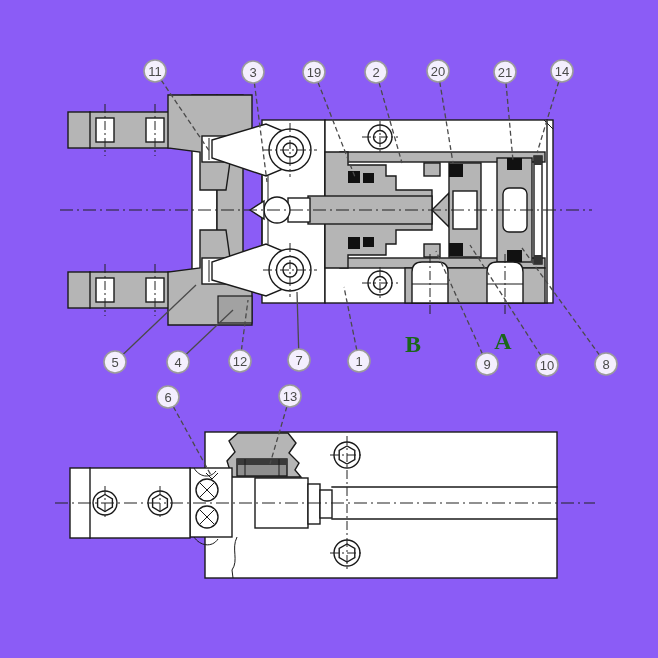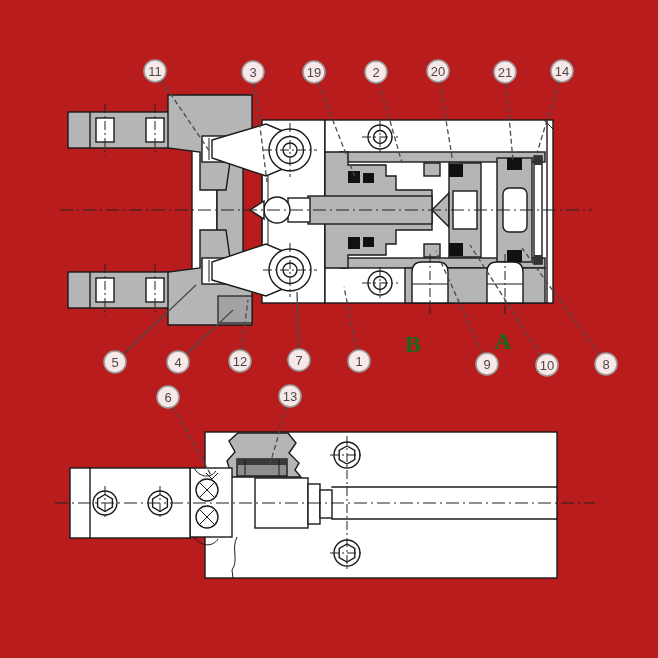--- a/index.html
+++ b/index.html
@@ -1,16 +1,16 @@
 <!DOCTYPE html>
 <html><head>
 <meta charset="utf-8">
 <style>
   html,body{margin:0;padding:0;background:#ffffff;}
-  .stage{position:relative;width:658px;height:658px;background:#b91c1c;overflow:hidden;
+  .stage{position:relative;width:658px;height:658px;background:#8b5cf6;overflow:hidden;
          font-family:"Liberation Sans",sans-serif;}
   svg{position:absolute;left:0;top:0;}
   
   .ln  {stroke:#1a1a1a;stroke-width:1.4;fill:none;stroke-linecap:square;}
   .lt  {stroke:#1a1a1a;stroke-width:1;fill:none;}
   .fw  {fill:#ffffff;stroke:#1a1a1a;stroke-width:1.4;}
   .fg  {fill:#b5b5b5;stroke:#1a1a1a;stroke-width:1.4;}
   .fg2 {fill:#a2a2a2;stroke:#1a1a1a;stroke-width:1.2;}
   .seal{fill:#111111;stroke:none;}
   .cl  {stroke:#222222;stroke-width:1.1;fill:none;stroke-dasharray:13 4 2 4;}

